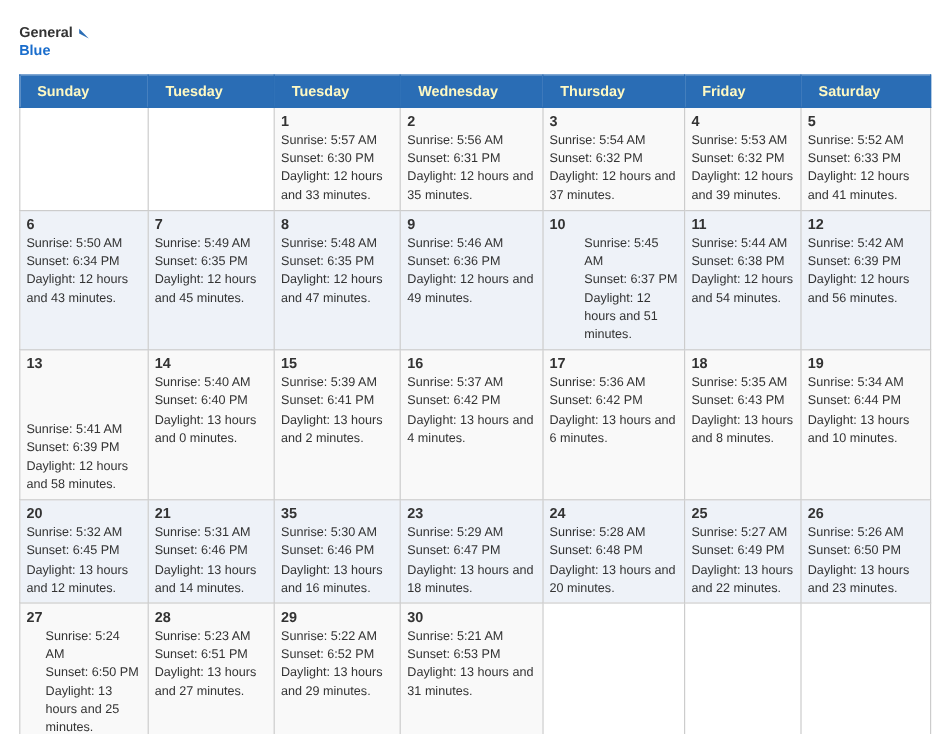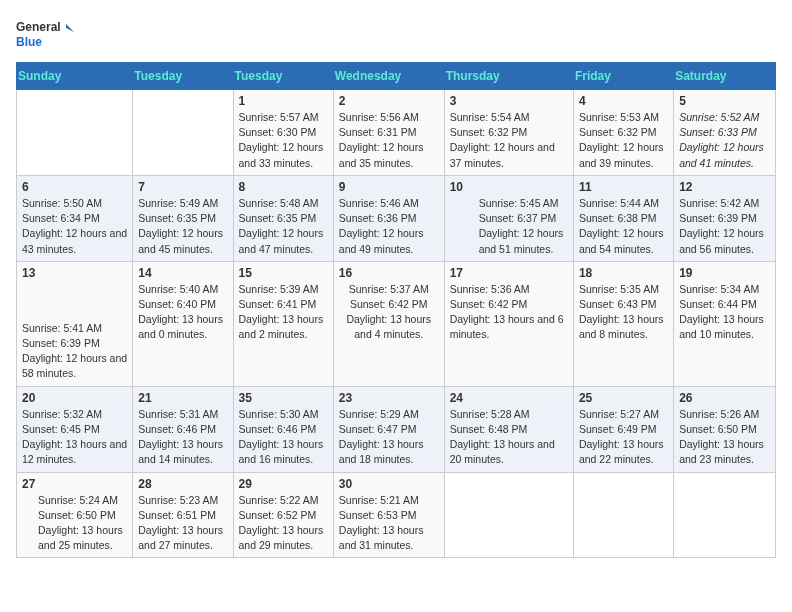--- a/index.html
+++ b/index.html
@@ -33,23 +33,23 @@
       font-size: 14px;
       color: #555;
     }
     table {
       width: 100%;
       border-collapse: collapse;
       font-size: 11px;
     }
     thead tr th {
       background-color: #2a6db5;
-      color: #5eead4;
+      color: #fef9c3;
       text-align: left;
-      padding: 6px 1px;
+      padding: 6px 14px;
       font-size: 12px;
       font-weight: bold;
       border: 1px solid #2a6db5;
     }
     tbody tr {
       vertical-align: top;
     }
     tbody tr td {
       border: 1px solid #ccc;
       padding: 4px 5px;
@@ -131,21 +131,21 @@
 Daylight: 12 hours and 37 minutes.</div>
         </td>
         <td>
           <span class="day-number">4</span>
           <div class="day-info" style="white-space: pre-line;">Sunrise: 5:53 AM
 Sunset: 6:32 PM
 Daylight: 12 hours and 39 minutes.</div>
         </td>
         <td>
           <span class="day-number">5</span>
-          <div class="day-info" style="white-space: pre-line; font-style: italic;">Sunrise: 5:52 AM
+          <div class="day-info" style="white-space: pre-line;">Sunrise: 5:52 AM
 Sunset: 6:33 PM
 Daylight: 12 hours and 41 minutes.</div>
         </td>
       </tr>
       <tr>
         <td>
           <span class="day-number">6</span>
           <div class="day-info" style="white-space: pre-line;">Sunrise: 5:50 AM
 Sunset: 6:34 PM
 Daylight: 12 hours and 43 minutes.</div>
@@ -201,21 +201,21 @@
 Daylight: 13 hours and 0 minutes.</div>
         </td>
         <td>
           <span class="day-number">15</span>
           <div class="day-info" style="white-space: pre-line;">Sunrise: 5:39 AM
 Sunset: 6:41 PM
 Daylight: 13 hours and 2 minutes.</div>
         </td>
         <td>
           <span class="day-number">16</span>
-          <div class="day-info" style="white-space: pre-line; text-align: center;">Sunrise: 5:37 AM
+          <div class="day-info" style="white-space: pre-line;">Sunrise: 5:37 AM
 Sunset: 6:42 PM
 Daylight: 13 hours and 4 minutes.</div>
         </td>
         <td>
           <span class="day-number">17</span>
           <div class="day-info" style="white-space: pre-line;">Sunrise: 5:36 AM
 Sunset: 6:42 PM
 Daylight: 13 hours and 6 minutes.</div>
         </td>
         <td>

